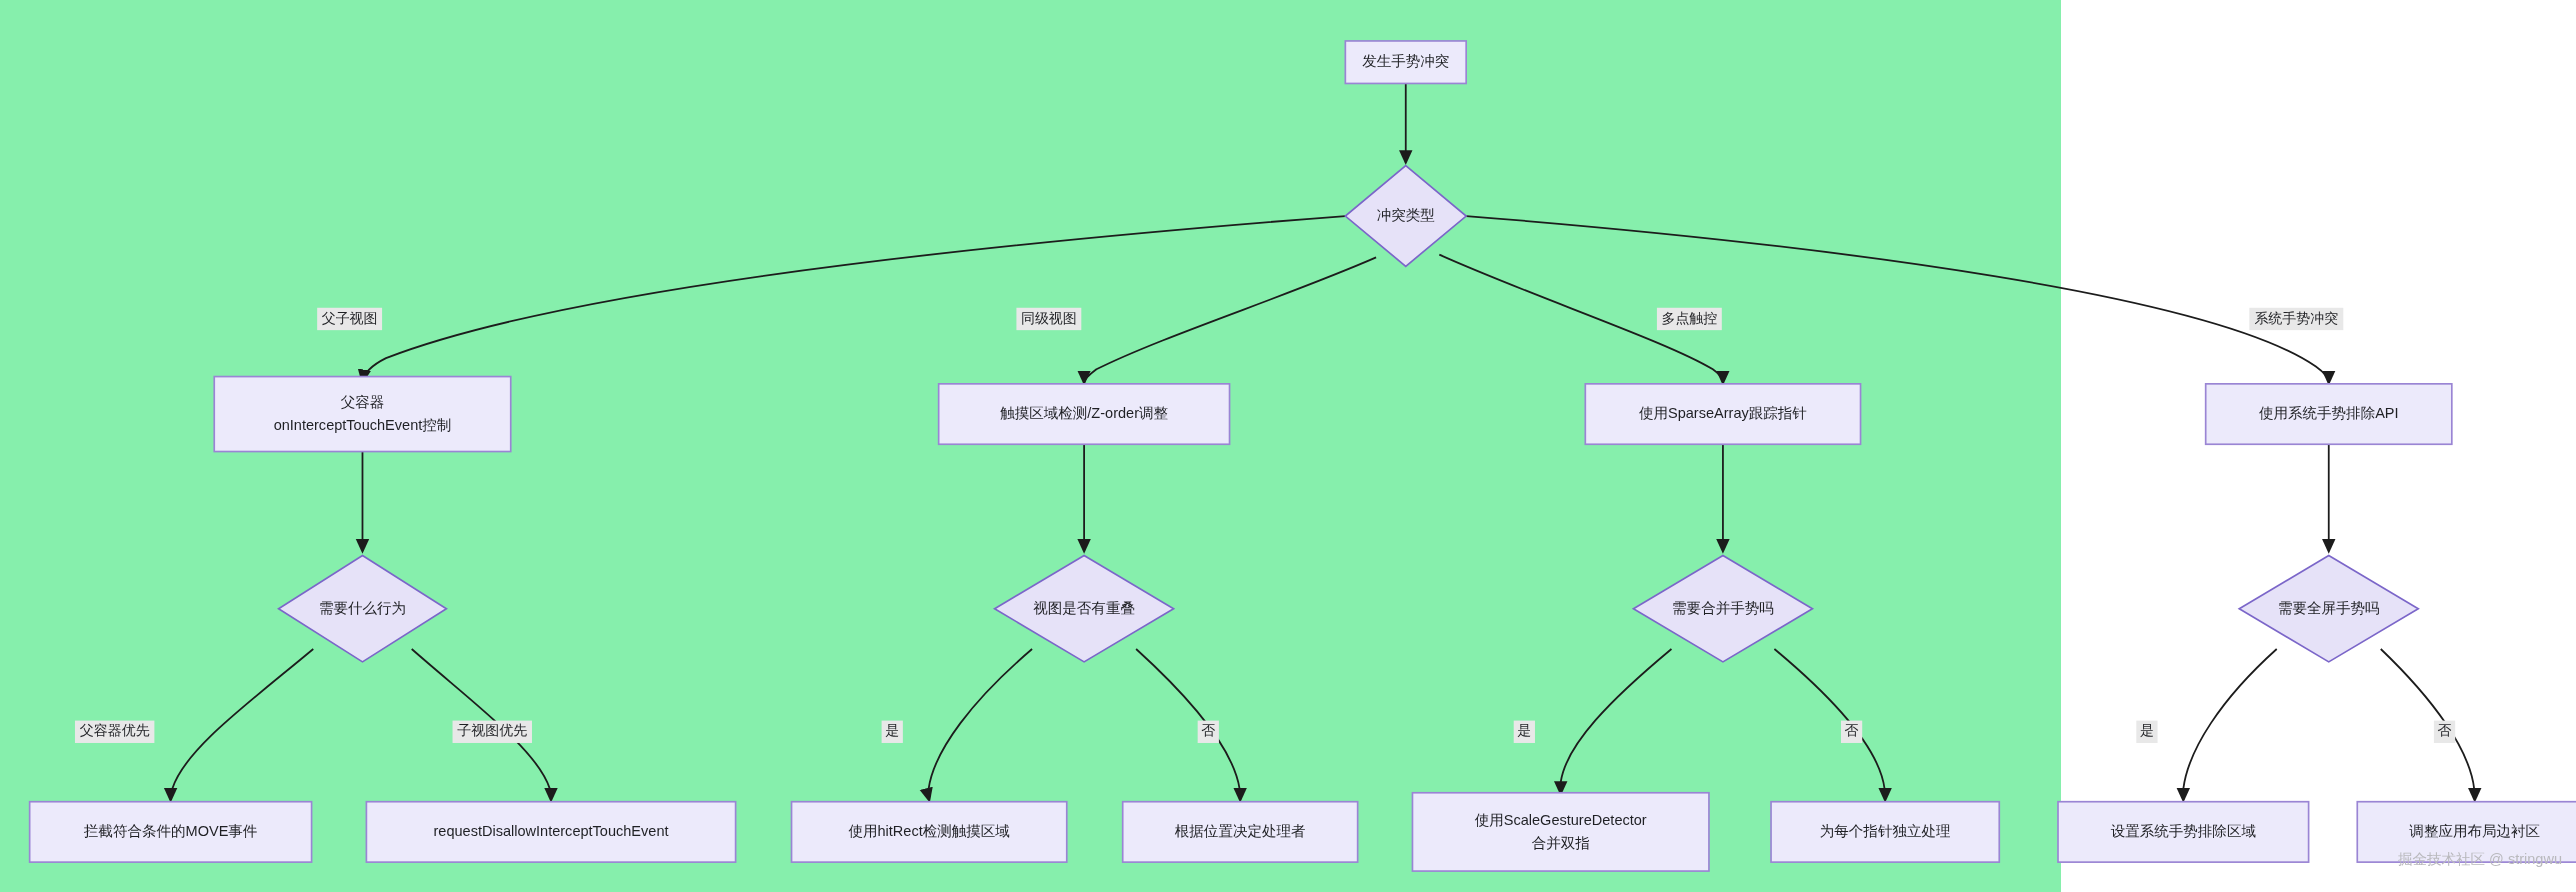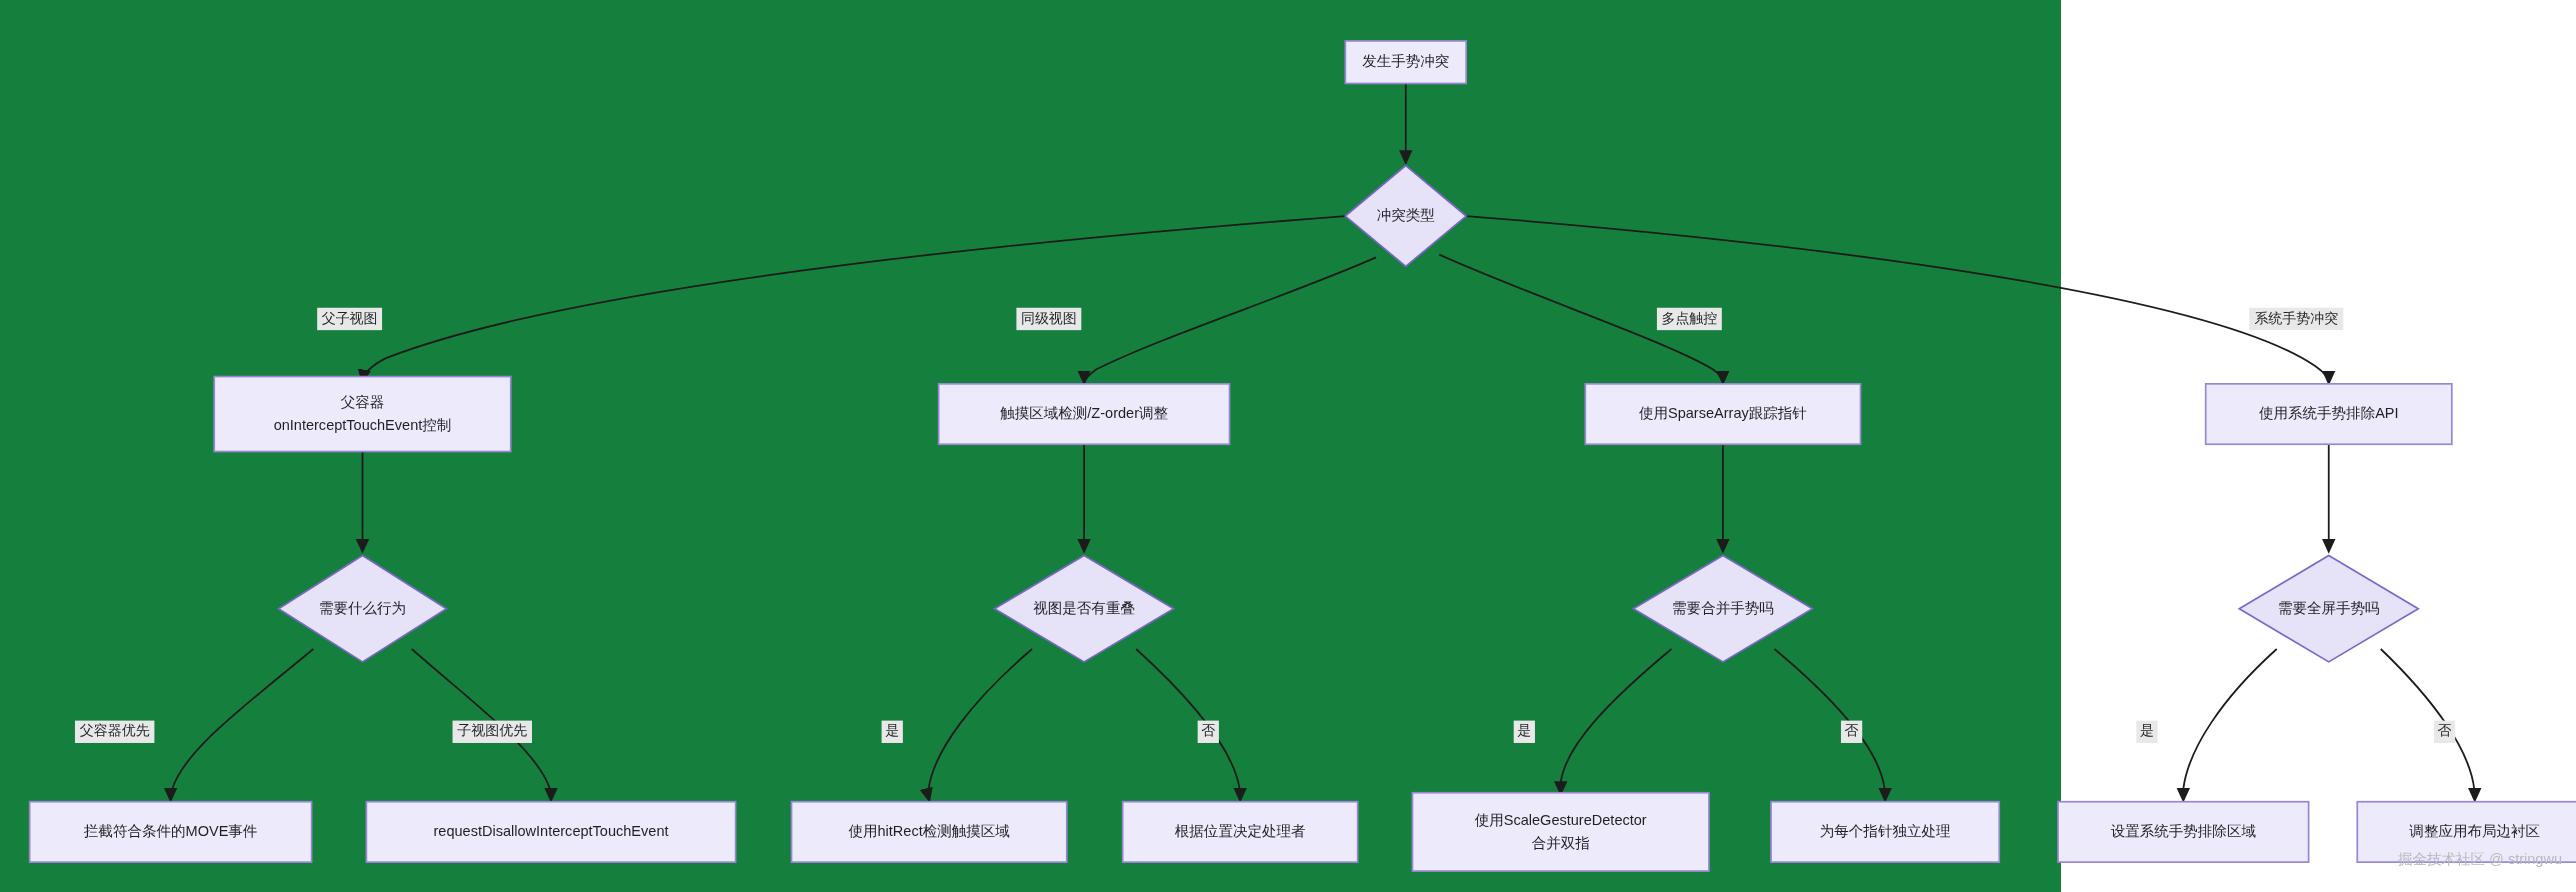--- a/index.html
+++ b/index.html
@@ -1,18 +1,18 @@
 <!DOCTYPE html>
 <html style="font-size:9px"><head>
 <meta charset="utf-8">
 <style>
   html,body{margin:0;padding:0;background:#ffffff;}
   body{width:2576px;height:893px;overflow:hidden;
        font-family:"Liberation Sans","DejaVu Sans",sans-serif;}
-  #stage{position:relative;width:2061px;height:893px;background:#15803d;}
+  #stage{position:relative;width:2061px;height:893px;background:#86efac;}
   svg#flow{position:absolute;left:0;top:0;width:2576px;height:893px;}
   .node-rect{fill:#ECEAFB;stroke:#9A85D4;stroke-width:3;}
   .node-diamond{fill:#E6E2F8;stroke:#7B66C9;stroke-width:3;}
   .node-text{fill:#1f2024;font-family:"Liberation Sans","DejaVu Sans",sans-serif;
              font-size:26px;text-anchor:middle;dominant-baseline:middle;}
   .edge-path{fill:none;stroke:#1c1c1c;stroke-width:3.2;}
   .edge-label-bg{fill:#e8e8e8;}
   .edge-label-text{fill:#1f2024;font-family:"Liberation Sans","DejaVu Sans",sans-serif;
                    font-size:25px;text-anchor:middle;dominant-baseline:middle;}
   .watermark{fill:#b9b9bd;font-family:"Liberation Sans","DejaVu Sans",sans-serif;

